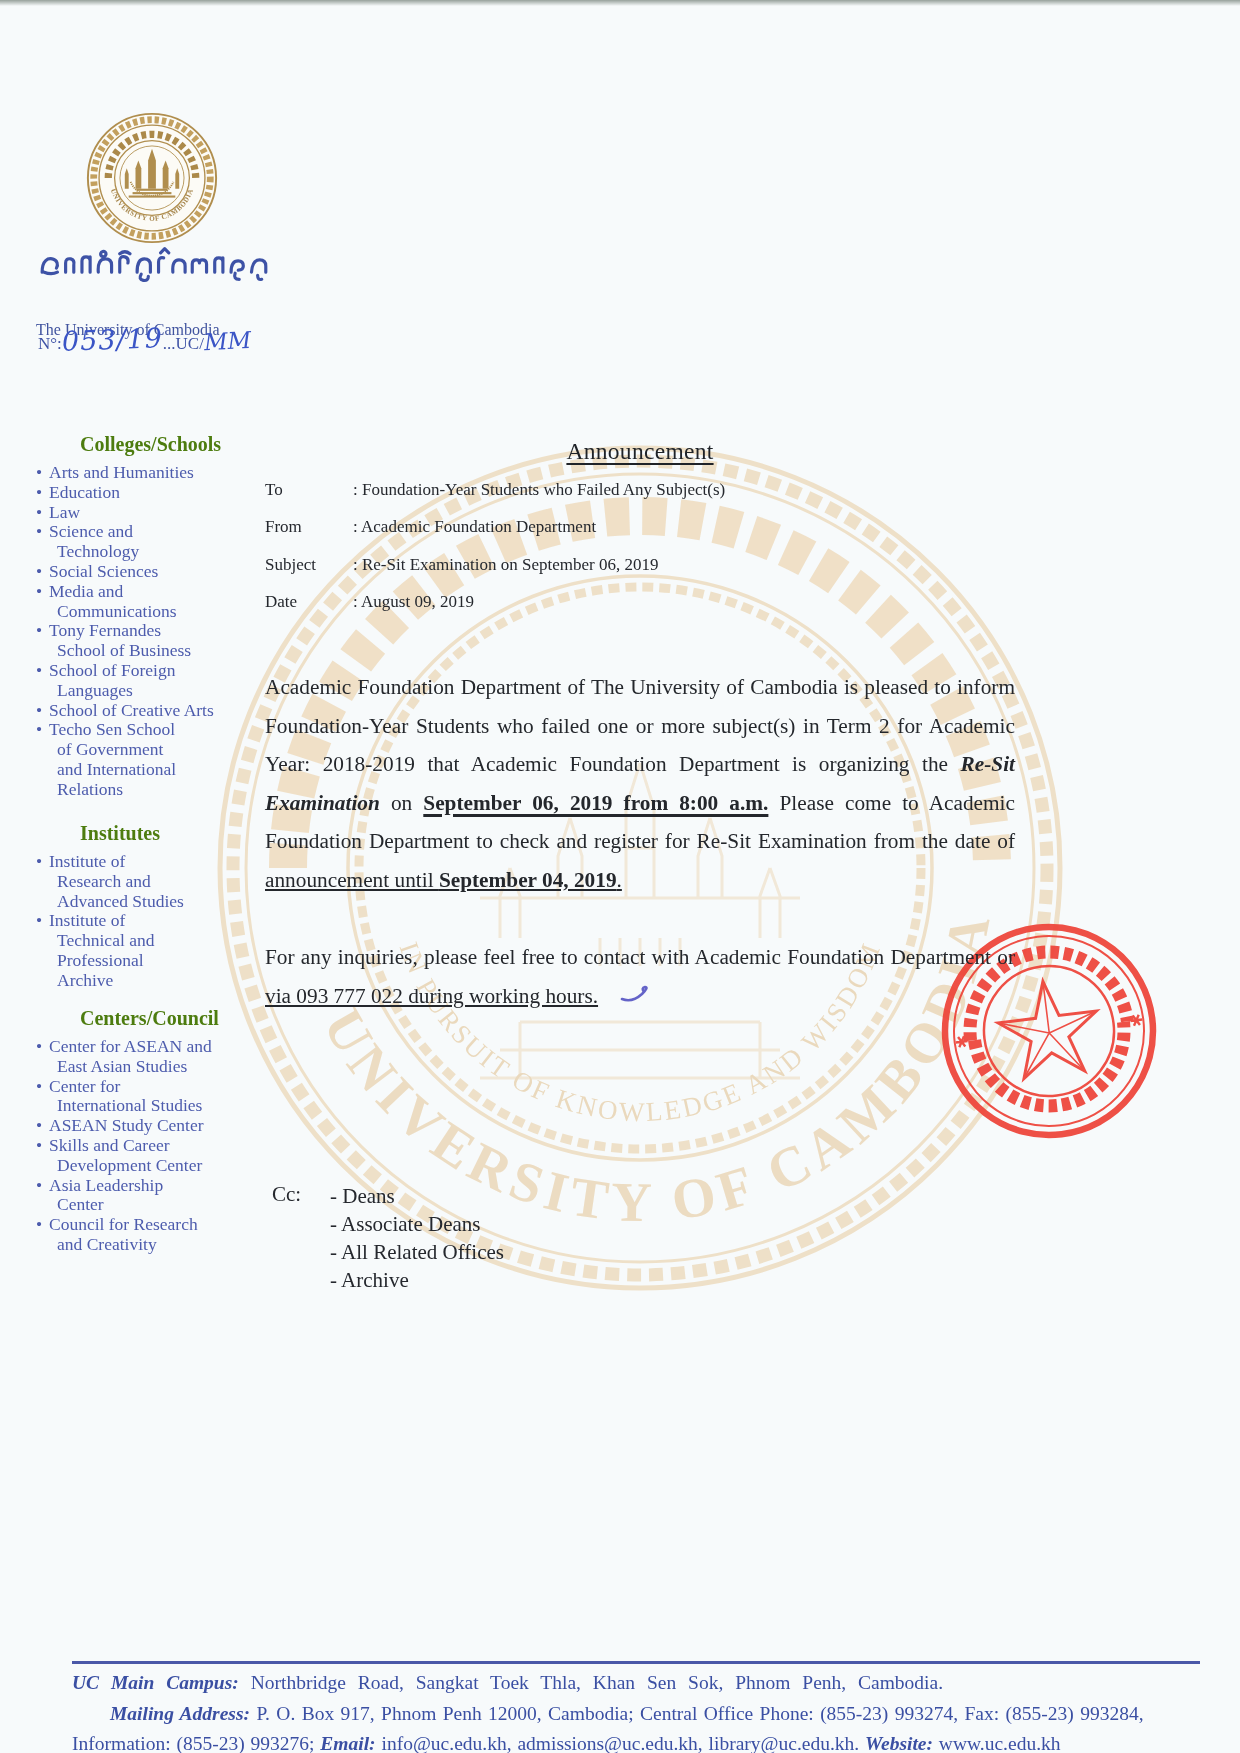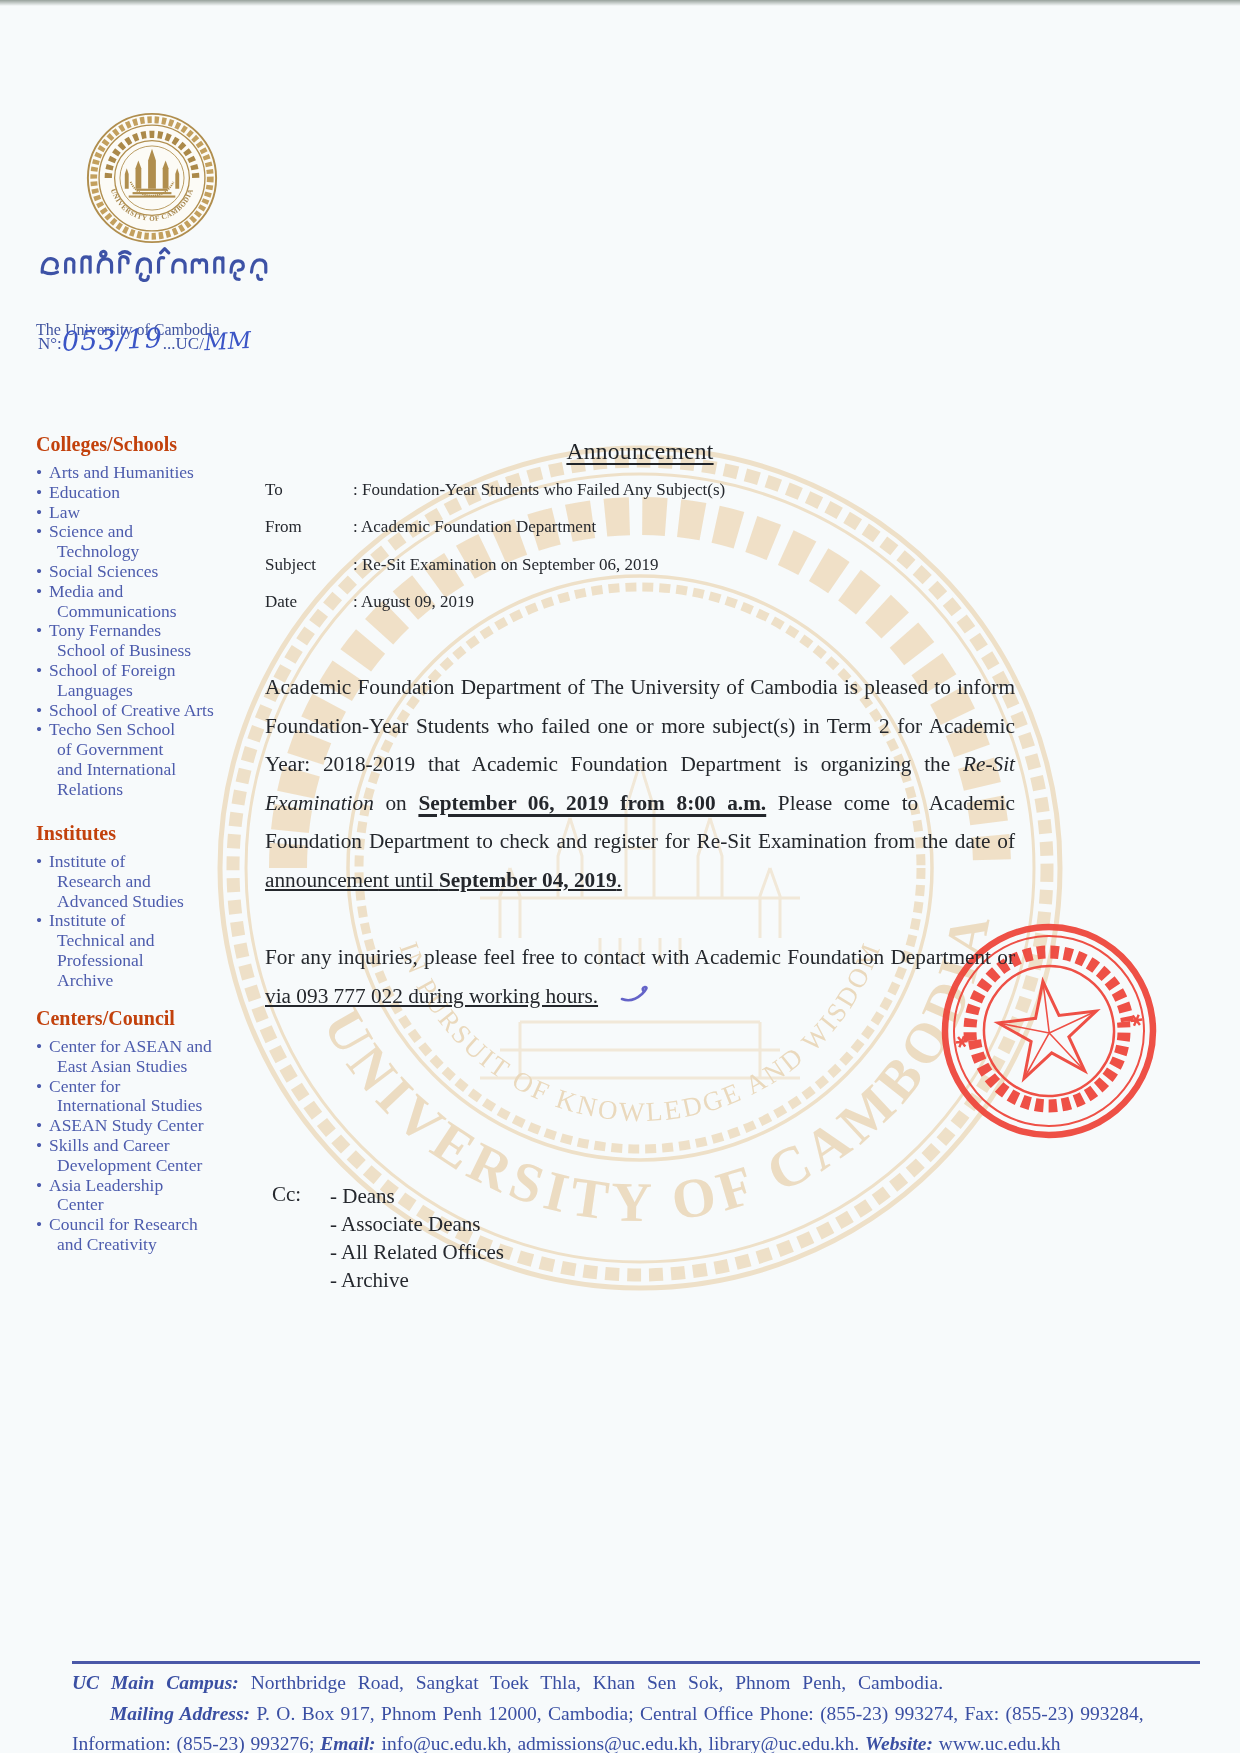--- a/index.html
+++ b/index.html
@@ -17,38 +17,38 @@
   .org-name{position:absolute;left:36px;top:288px;font-size:16px;color:#41549f;z-index:3;margin-top:33px;}
   .ref-line{position:absolute;left:38px;top:324px;font-size:17px;color:#3f53a6;white-space:nowrap;z-index:3;}
   .ref-number{font-family:"DejaVu Serif",serif;font-size:27px;font-style:italic;color:#3b55c6;
         letter-spacing:1px;display:inline-block;transform:rotate(-2deg);}
   .ref-initials{font-family:"DejaVu Serif",serif;font-size:23px;font-style:italic;color:#3b55c6;
         display:inline-block;transform:rotate(-3deg);}
 
   
   .sidebar-section{position:absolute;left:36px;width:212px;z-index:3;}
   #sec-colleges{top:434px;} #sec-institutes{top:823px;} #sec-centers{top:1008px;}
-  .sb-heading{font-size:20px;font-weight:bold;color:#c2410c;line-height:20px;margin-bottom:9px;}
+  .sb-heading{font-size:20px;font-weight:bold;color:#4d7c0f;line-height:20px;margin-bottom:9px;margin-left:44px;}
   .sb-line{display:flex;font-size:17.5px;line-height:19.8px;color:#4d5cad;}
   .sb-bullet{width:13px;flex:none;}
   .sb-line.cont .sb-text{padding-left:8px;}
 
   
   .title{position:absolute;left:265px;top:438px;width:750px;text-align:center;z-index:3;
         font-size:23.5px;font-weight:normal;color:#1f2328;letter-spacing:.3px;
         text-decoration:underline;text-decoration-thickness:2px;text-underline-offset:4px;}
   .meta{position:absolute;left:265px;top:480px;width:750px;z-index:3;}
   .meta-row{display:flex;height:37.3px;font-size:17px;color:#25282e;}
   .meta-label{width:88px;flex:none;}
   .para{position:absolute;left:265px;width:750px;font-size:21.3px;color:#24272c;z-index:3;}
   #para1{top:668px;} #para2{top:938px;}
   .p-line{line-height:38.5px;text-align:justify;text-align-last:justify;}
   .p-line.no-stretch{text-align-last:left;text-decoration:underline;}
   .b{font-weight:bold;}
-  .bi{font-weight:normal;font-style:italic;}
+  .bi{font-weight:bold;font-style:italic;}
   .bu{font-weight:bold;text-decoration:underline;text-decoration-thickness:2.5px;text-underline-offset:4px;}
   .pen-tick{position:absolute;left:620px;top:984px;width:46px;height:20px;z-index:3;}
 
   
   .cc-label{position:absolute;left:272px;top:1182px;font-size:21px;color:#25282e;z-index:3;}
   .cc-list{position:absolute;left:330px;top:1182px;font-size:21px;color:#25282e;z-index:3;}
   .cc-item{height:28px;line-height:28px;}
 
   
   .stamp{position:absolute;left:938px;top:920px;width:222px;height:222px;z-index:2;

